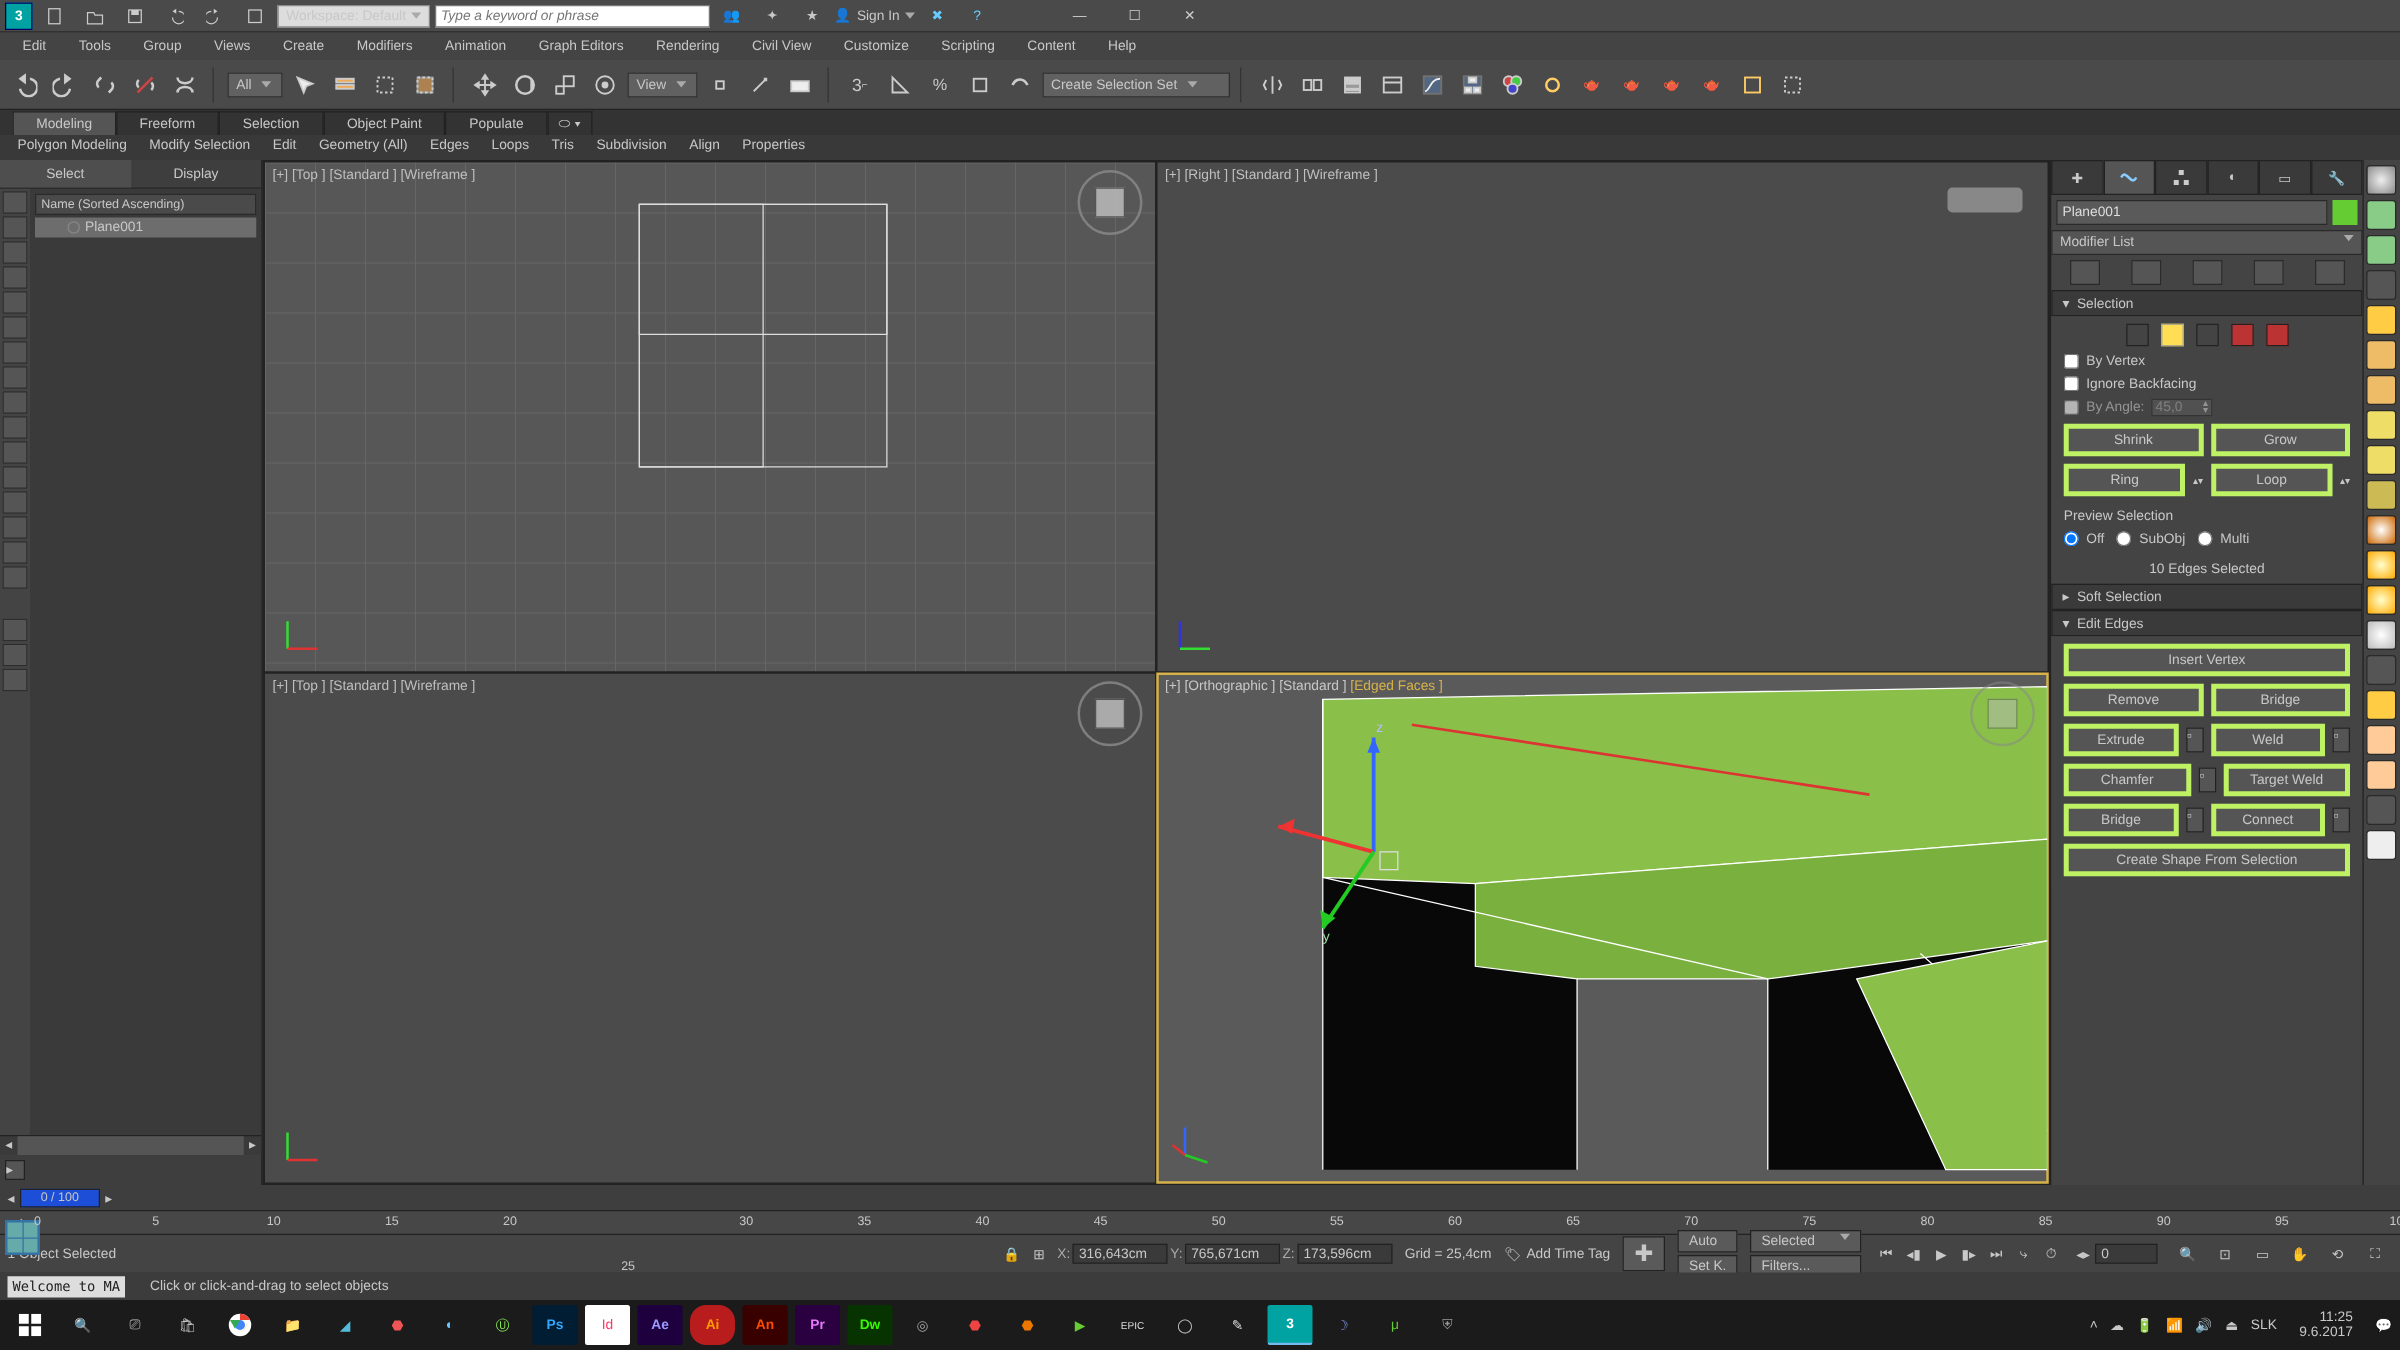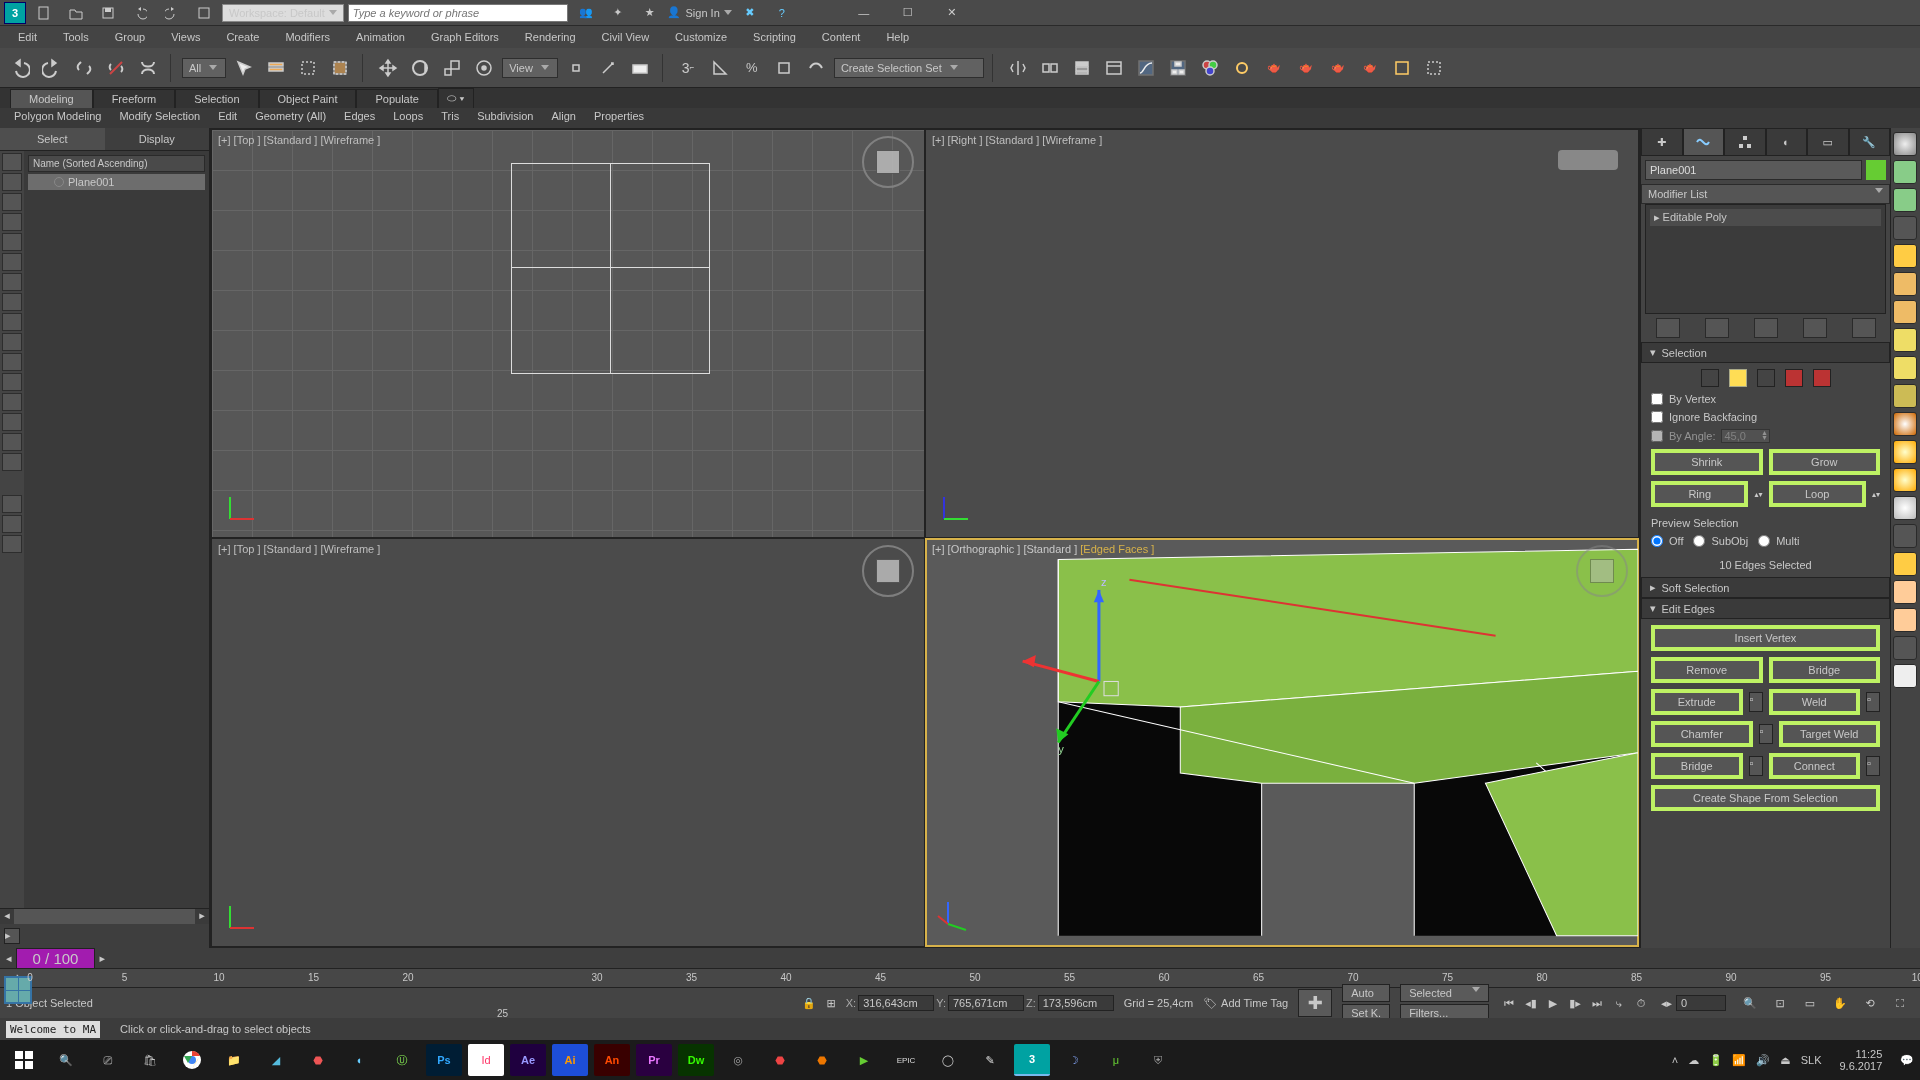--- a/index.html
+++ b/index.html
@@ -87,21 +87,21 @@
 #cmdpanel .smallbtn { flex:1; background:#555; border:4px solid #bef264; text-align:center; padding:3px 0; cursor:pointer; font-size:11px;}
 #cmdpanel .spin { display:flex; align-items:center; background:#5a5a5a; border:1px solid #2a2a2a; padding:0 2px;}
 #cmdpanel .spin input{ width:38px;background:transparent;border:none;color:#aaa; font-size:11px;}
 
 
 #side-tools { width:30px; background:#444; display:flex; flex-direction:column; gap:4px; padding:4px 2px; border-left:1px solid #222;}
 #side-tools div { width:24px;height:24px;background:#555;border:1px solid #2a2a2a;border-radius:3px;cursor:pointer;}
 
 
 #timeslider { height:20px; background:#3e3e3e; display:flex; align-items:center; padding:0 6px; gap:4px;}
-#timeslider .thumb { background:#a21caf; border:1px solid #222; padding:1px 16px; font-size:15px;}
+#timeslider .thumb { background:#1d4ed8; border:1px solid #222; padding:1px 16px; font-size:10px;}
 #trackbar { height:20px; background:#474747; border-top:1px solid #222; border-bottom:1px solid #222; display:flex; align-items:center;}
 #trackbar .ticks { flex:1; position:relative; height:100%;}
 
 
 #statusbar { height:30px; background:#444; display:flex; align-items:center; padding:0 6px; gap:10px;}
 #statusbar .coord { display:flex; gap:2px; align-items:center; font-size:11px;}
 #statusbar .coord span.lbl{color:#aaa;}
 #statusbar .coord span.val{background:#3a3a3a;border:1px solid #222;padding:1px 4px;min-width:76px;display:inline-block;}
 #statusbar .playctrl div{width:20px;height:20px;display:flex;align-items:center;justify-content:center;cursor:pointer;}
 #statusbar .autokey{background:#5a5a5a;padding:2px 8px;border:1px solid #222;font-size:11px;cursor:pointer;}
@@ -554,23 +554,20 @@
       <div>🔧</div>
     </div>
     <div class="objname">
       <input value="Plane001" style="">
       <div class="swatch"></div>
     </div>
     <div class="modlist-head">
         <span>Modifier List</span>
         <span class="tri"></span>
       </div>
-    <div class="modstack">
-      <div class="moditem">▸ <span>Editable Poly</span></div>
-    </div>
     <div class="modbtns">
       <div></div>
       <div></div>
       <div></div>
       <div></div>
       <div></div>
     </div>
 
     <div style="flex:1;overflow-y:auto;">
       <div class="rollhead">▾ <span>Selection</span></div>
@@ -799,21 +796,21 @@
       </svg>
     </div>
   <div class="tbicon">📁</div>
   <div class="tbicon" style="color:#5bd;">◢</div>
   <div class="tbicon" style="color:#e55;">⬣</div>
   <div class="tbicon" style="color:#6cf;">◐</div>
   <div class="tbicon" style="color:#8e5;">Ⓤ</div>
   <div class="tbicon" style="background:#001d34;color:#31a8ff;font-weight:bold;">Ps</div>
   <div class="tbicon" style="background:#ffffff;color:#ff3366;font-weight:normal;">Id</div>
   <div class="tbicon" style="background:#1f003f;color:#9999ff;font-weight:bold;">Ae</div>
-  <div class="tbicon" style="background:#1d4ed8;color:#ff9a00;font-weight:bold;">Ai</div>
+  <div class="tbicon" style="background:#b91c1c;color:#ff9a00;font-weight:bold;border-radius:13px;">Ai</div>
   <div class="tbicon" style="background:#390000;color:#ff4a00;font-weight:bold;">An</div>
   <div class="tbicon" style="background:#2a0040;color:#ea77ff;font-weight:bold;">Pr</div>
   <div class="tbicon" style="background:#073300;color:#35fa00;font-weight:bold;">Dw</div>
   <div class="tbicon" style="color:#aaa;">◎</div>
   <div class="tbicon" style="color:#e44;">⬣</div>
   <div class="tbicon" style="color:#e70;">⬣</div>
   <div class="tbicon" style="color:#6c3;">▶</div>
   <div class="tbicon" style="color:#ddd;font-size:8px;">EPIC</div>
   <div class="tbicon">◯</div>
   <div class="tbicon" style="color:#ddd;">✎</div>

